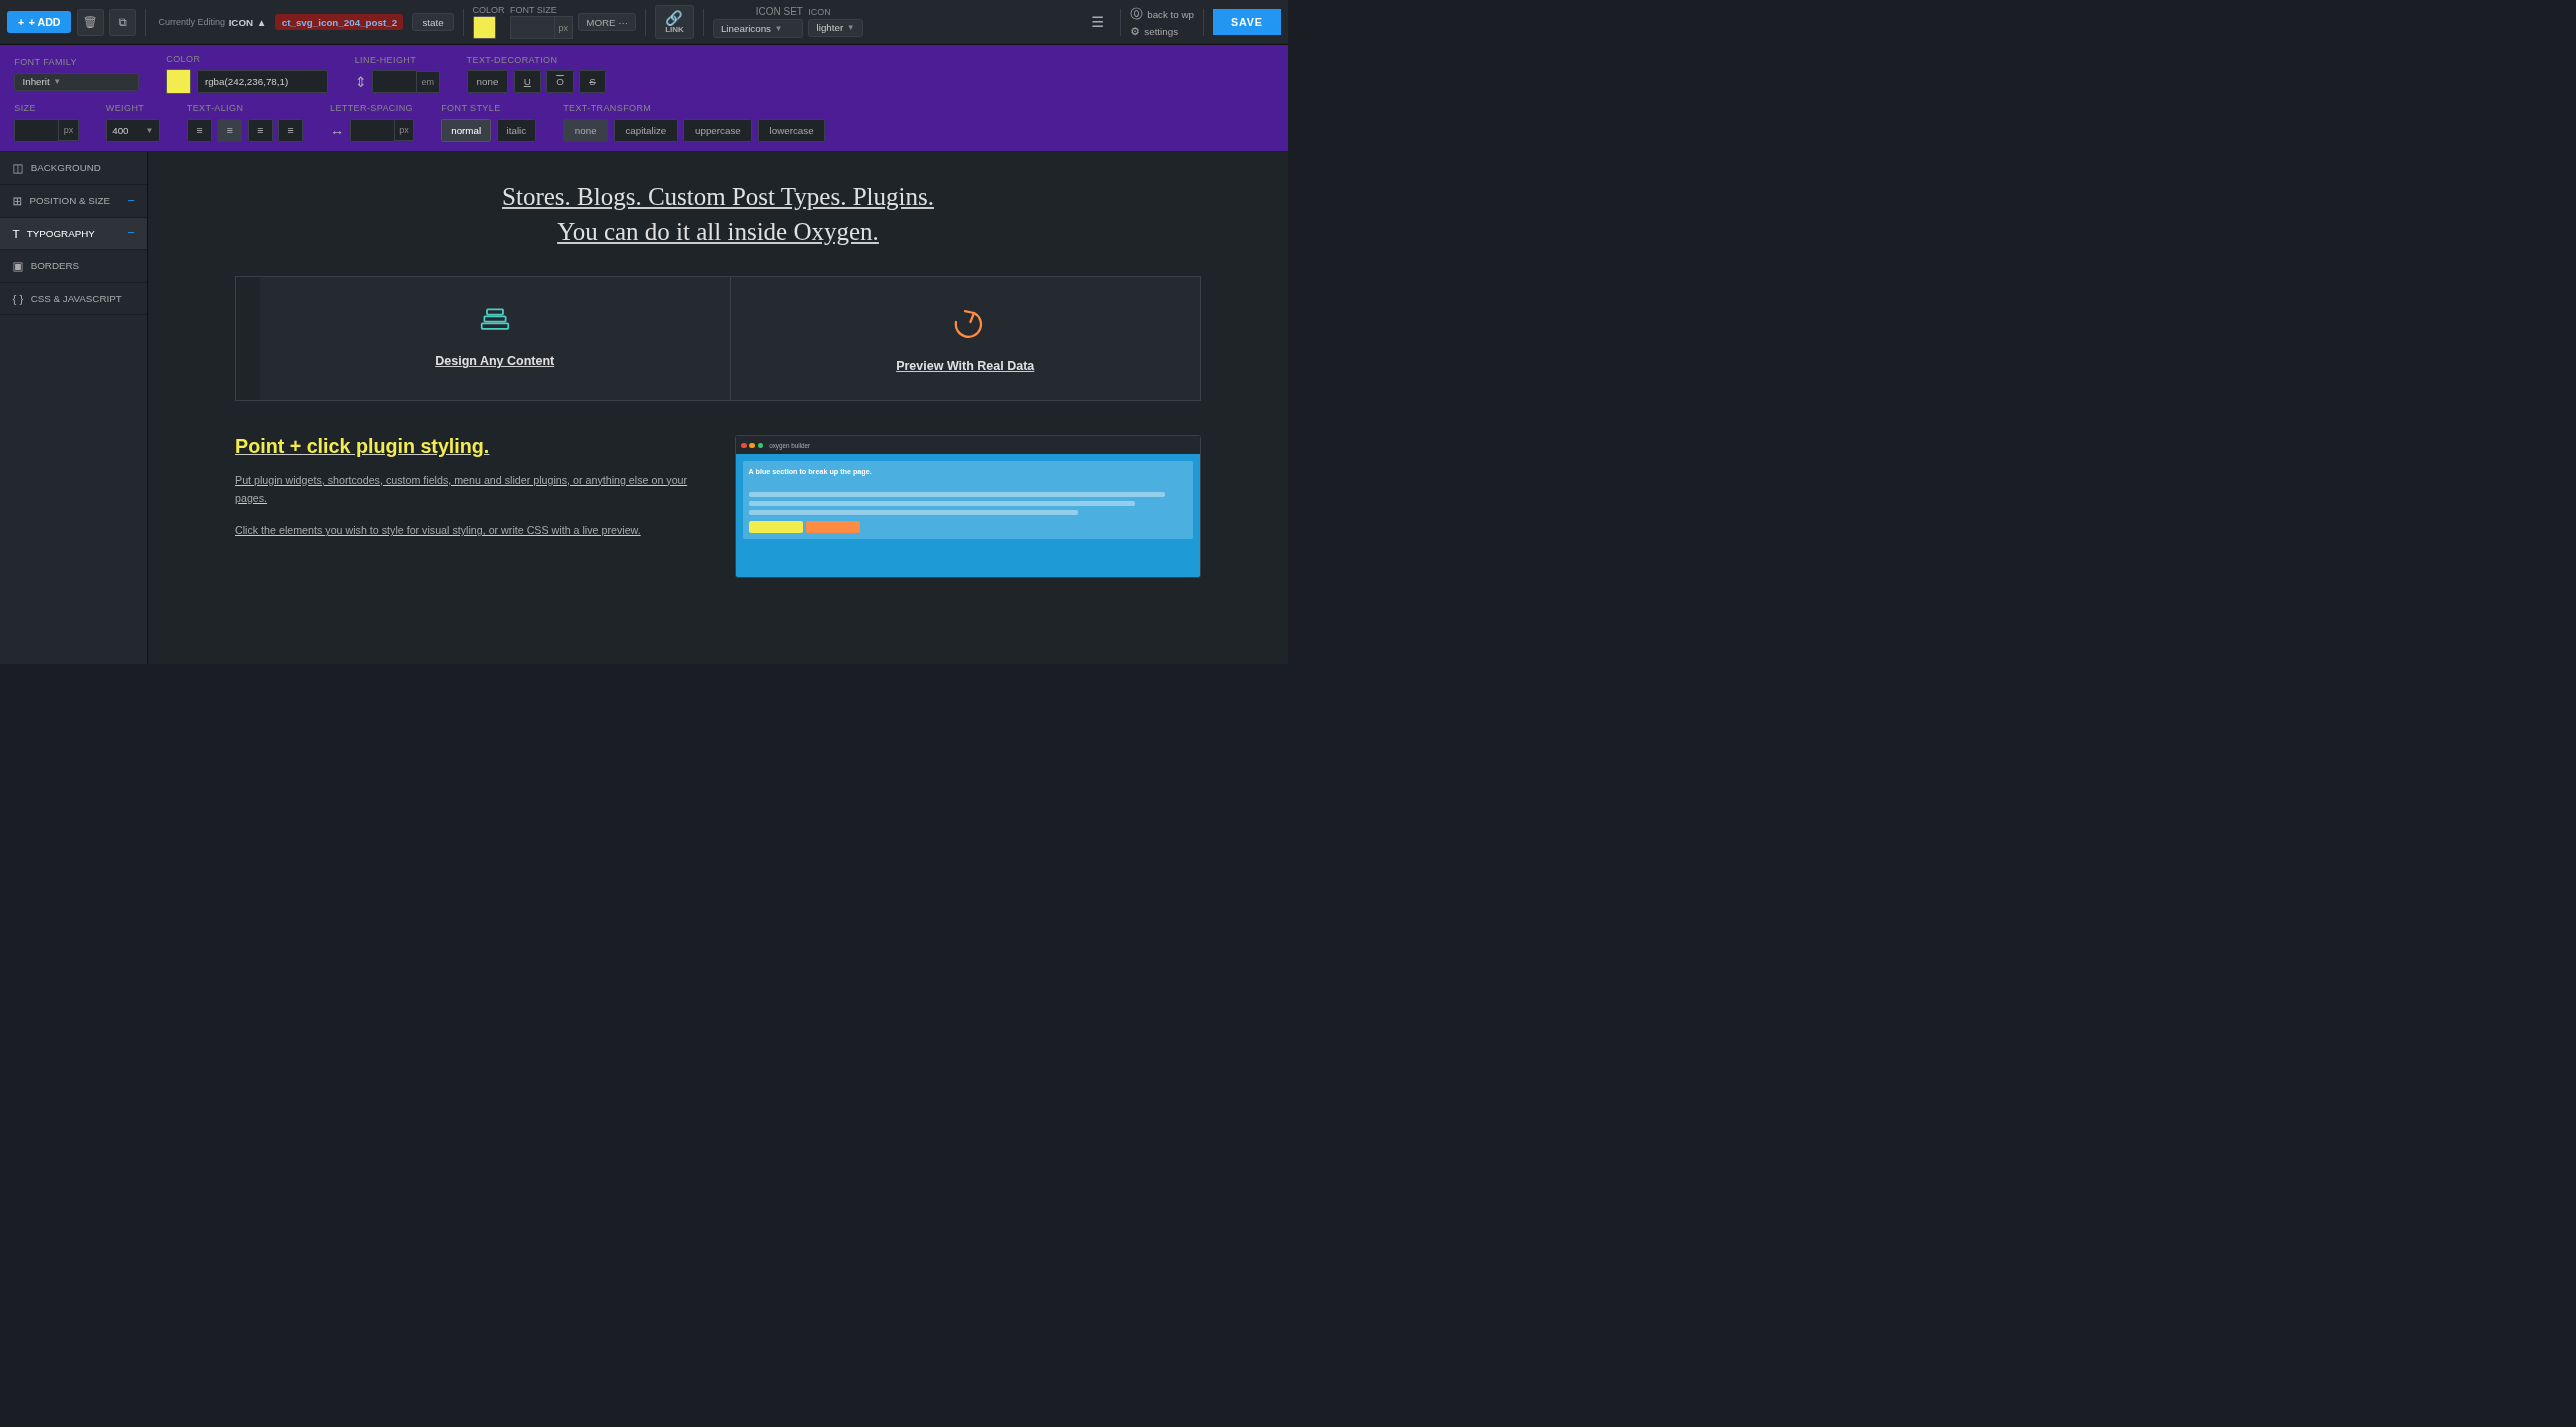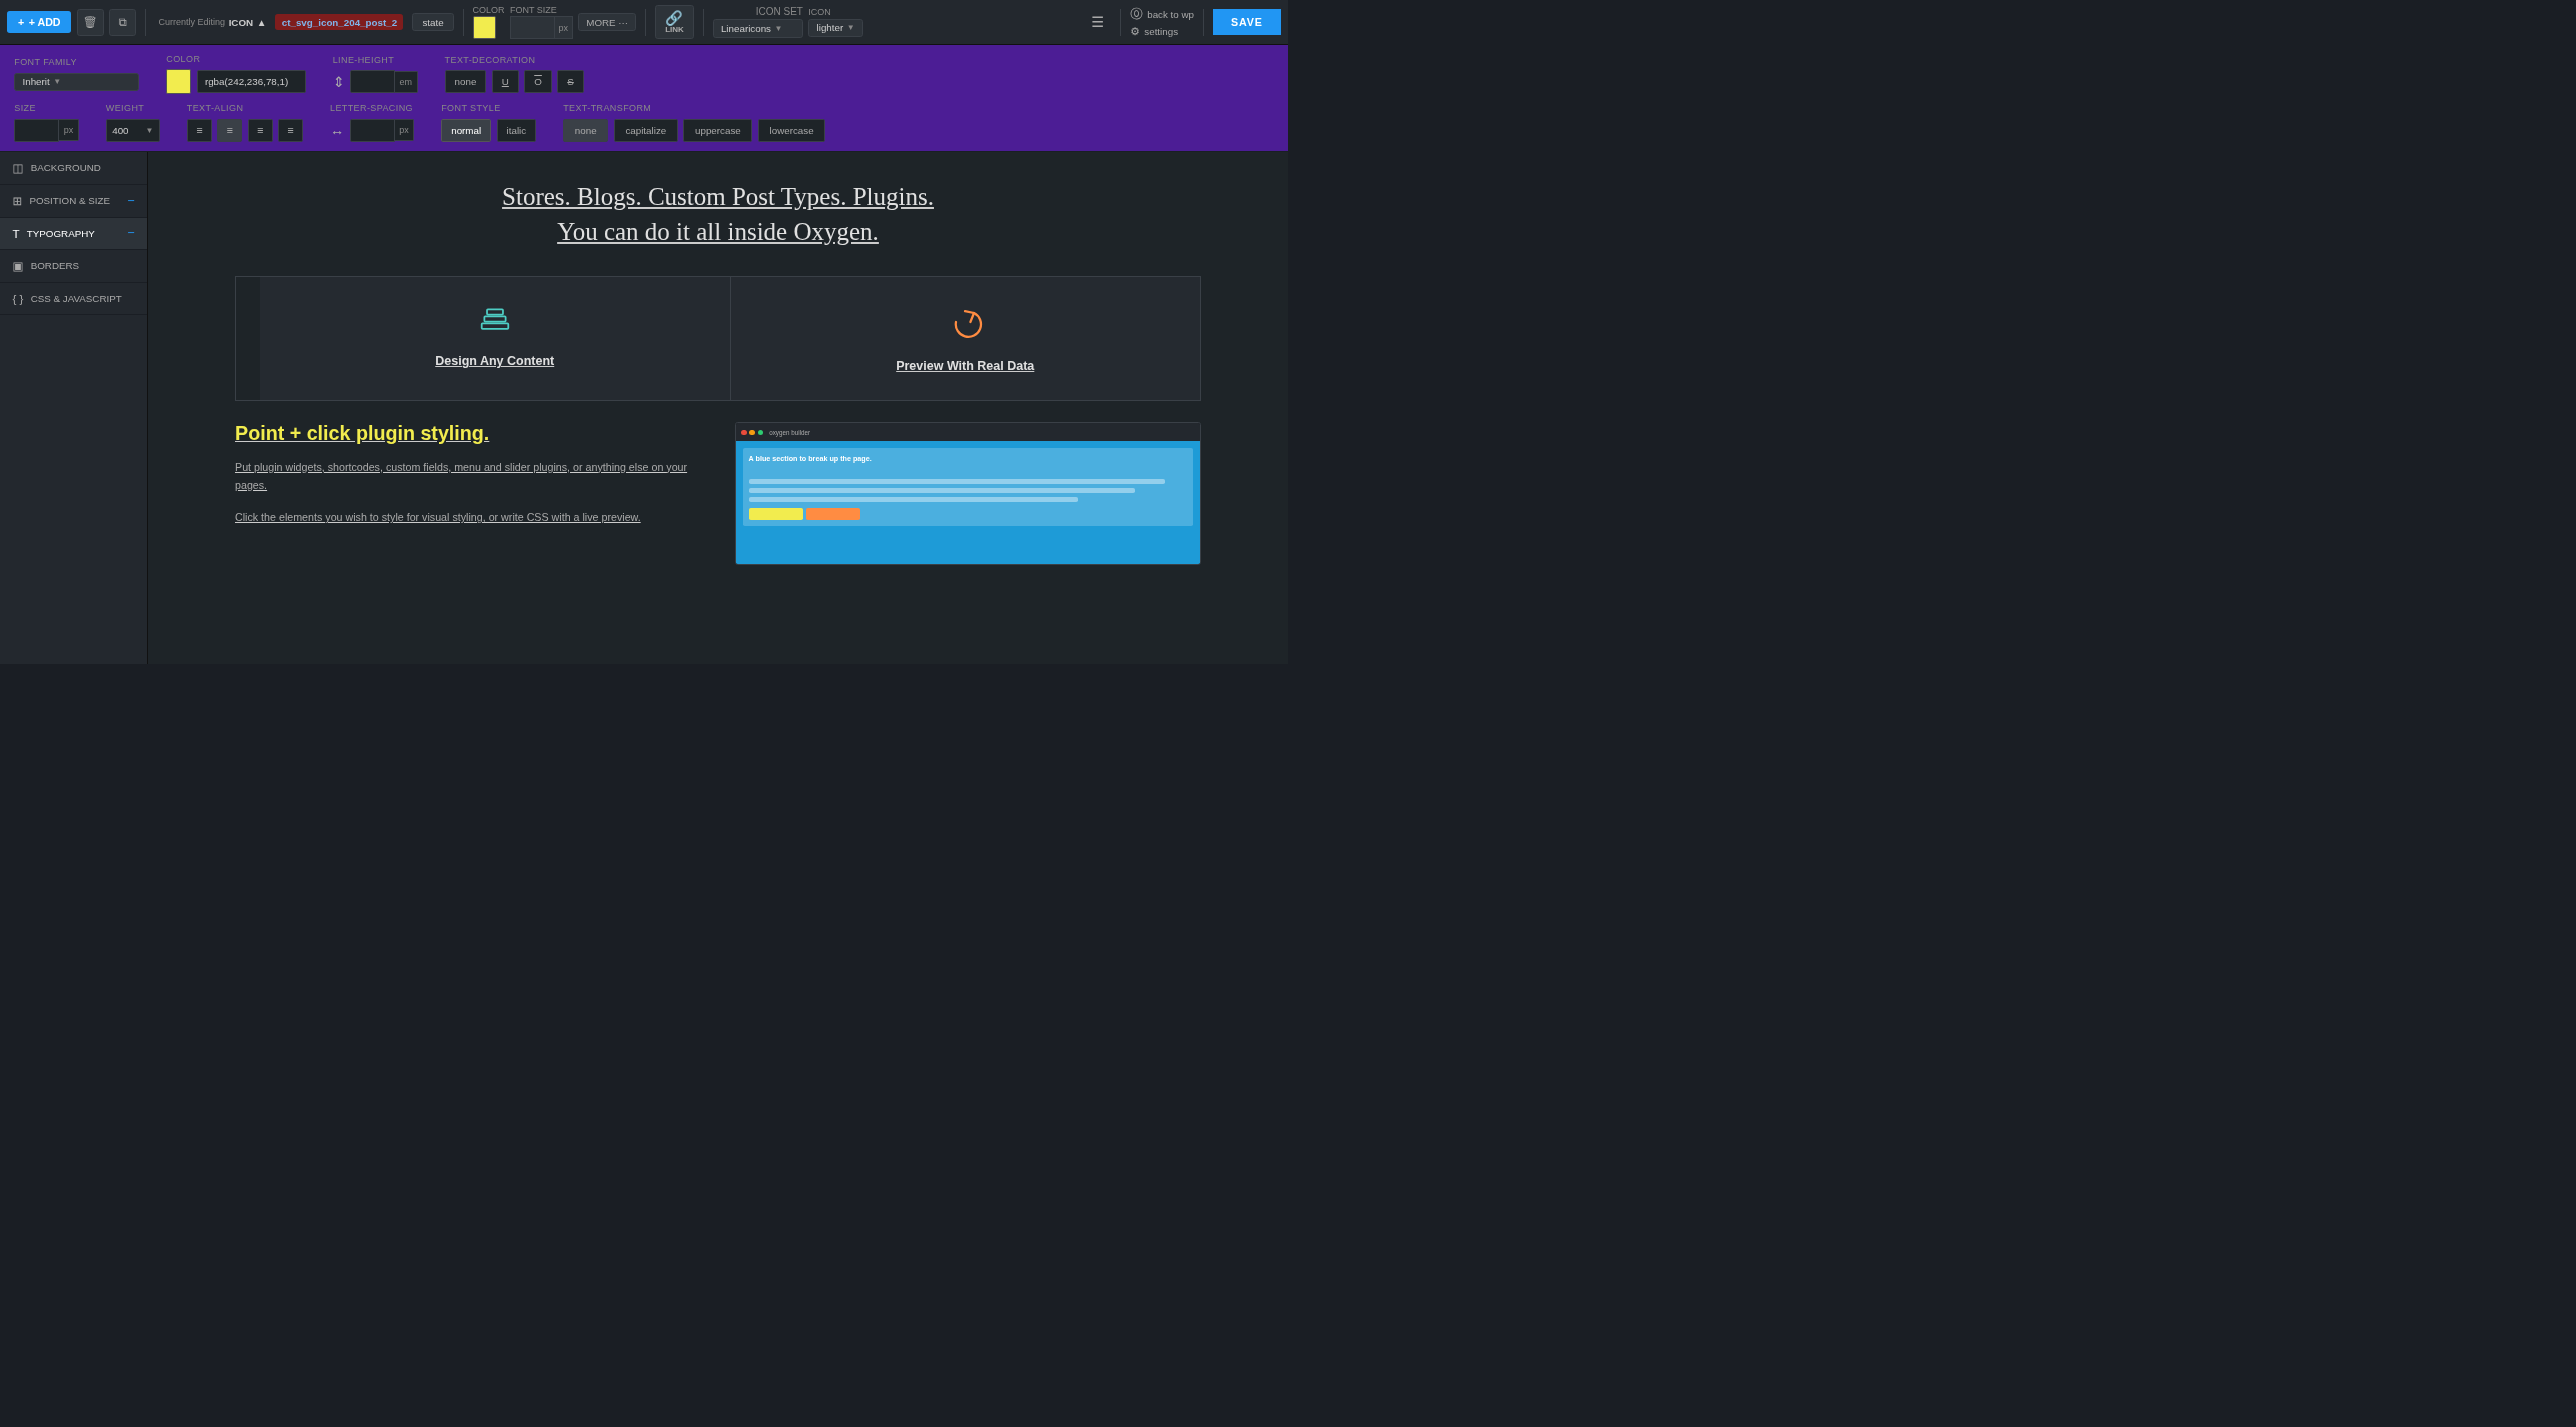--- a/index.html
+++ b/index.html
@@ -78,21 +78,21 @@
     .spacer { flex: 1; }
     .divider-v { width: 0.9px; height: 27px; background: #3a4047; margin: 0 3.6px; }
     .prop-group { display: flex; flex-direction: column; gap: 5.4px; }
     .prop-label { font-size: 9px; color: #888; text-transform: uppercase; letter-spacing: 0.4px; }
     .prop-row { display: flex; align-items: center; gap: 5.4px; }
     .color-box {
       width: 25px; height: 25px; background: #f2ec4e; border: 0.9px solid #555; cursor: pointer; border-radius: 1.8px; flex-shrink: 0;
     }
     .color-val-input {
       background: #1e2428; border: 0.9px solid #3a4047; color: #ccc;
-      height: 23px; padding: 0 7.2px; font-size: 9.8px; border-radius: 1.8px; width: 109px;
+      height: 23px; padding: 0 7.2px; font-size: 9.8px; border-radius: 1.8px; width: 131px;
     }
     .unit-input-wrap { display: flex; align-items: center; }
     .unit-input {
       background: #1e2428; border: 0.9px solid #3a4047; color: #ccc;
       height: 23px; padding: 0 5.4px; font-size: 9.8px; border-radius: 1.8px 0 0 1.8px; width: 45px; text-align: right;
     }
     .unit-label {
       background: #1e2428; border: 0.9px solid #3a4047; border-left: none; color: #888;
       height: 22px; padding: 0 4.5px; font-size: 9px; border-radius: 0 1.8px 1.8px 0;
       display: flex; align-items: center;
@@ -175,21 +175,21 @@
       font-weight: 300;
       line-height: 1.4;
       margin-bottom: 27px;
       font-family: Georgia, serif;
     }
     .features-row {
       display: flex;
       width: 100%;
       max-width: 966px;
       border: 0.9px solid #3a4047;
-      margin-bottom: 21px;
+      margin-bottom: 34px;
       padding-left: 24px;
     }
     .feature-card {
       flex: 1;
       display: flex;
       flex-direction: column;
       align-items: center;
       padding: 27px 18px;
       background: #252a30;
       border-right: 0.9px solid #3a4047;

